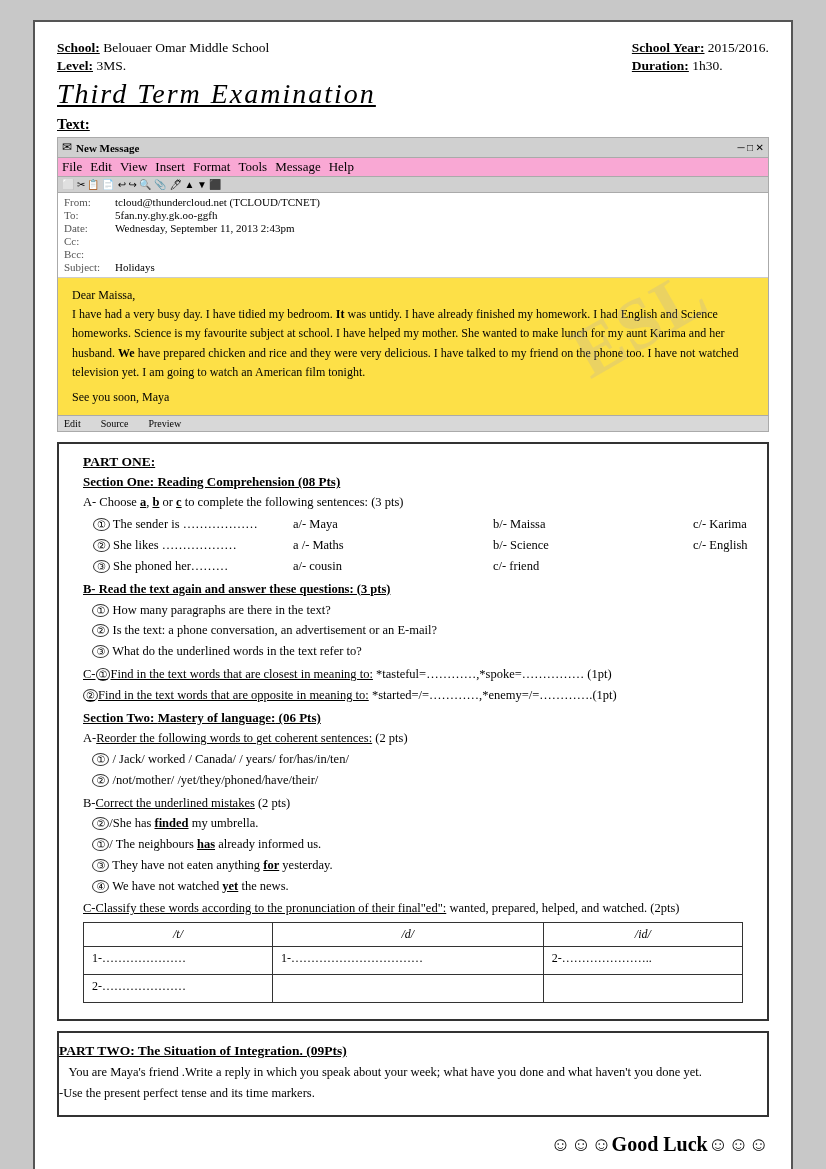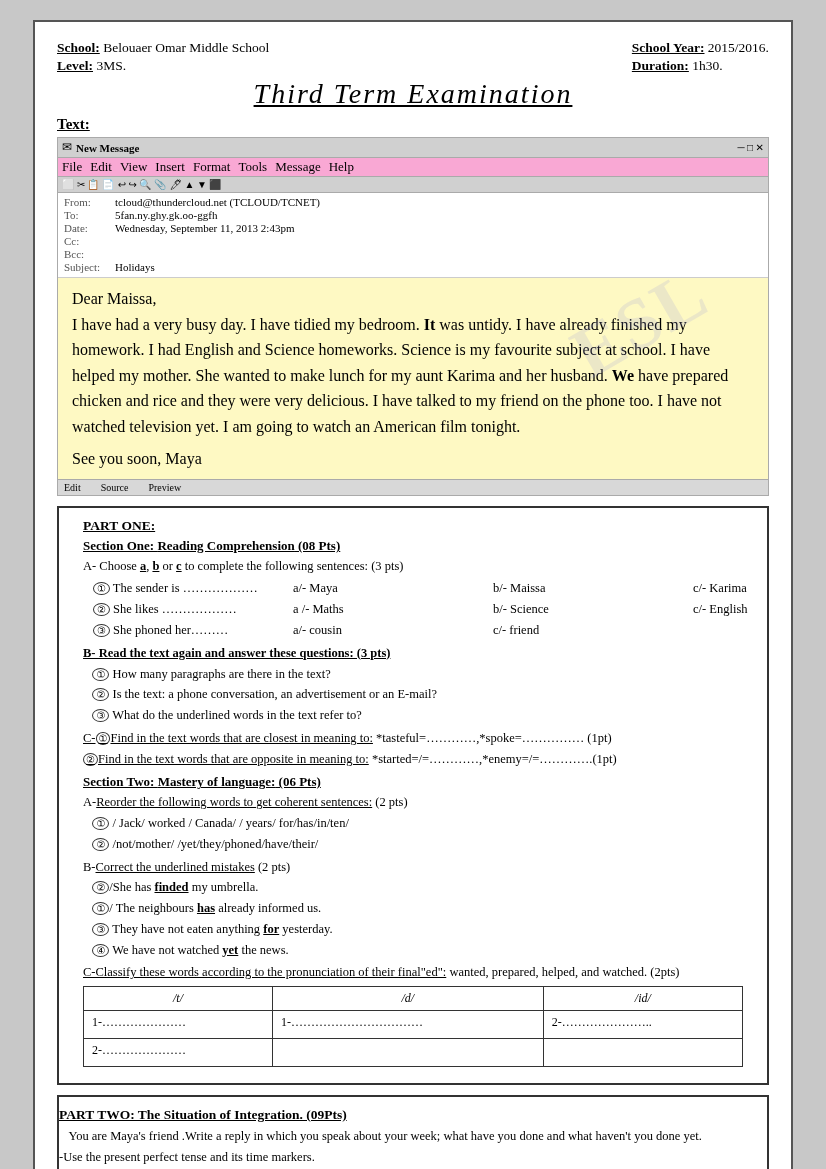--- a/index.html
+++ b/index.html
@@ -30,21 +30,20 @@
       gap: 2px;
     }
     .header-info span {
       font-size: 13.5px;
     }
     .underline-label {
       text-decoration: underline;
       font-weight: bold;
     }
     .title-area {
-      text-align: center;
       margin: 0 0 6px 0;
     }
     .main-title {
       font-size: 28px;
       font-family: 'Times New Roman', serif;
       text-decoration: underline;
       letter-spacing: 2px;
       font-style: italic;
       display: inline-block;
     }
@@ -91,23 +90,23 @@
     .email-field-row {
       display: flex;
       gap: 6px;
       margin-bottom: 1px;
     }
     .email-field-label {
       color: #555;
       min-width: 45px;
     }
     .email-body {
-      background: #fef9c3;
+      background: #fde047;
       padding: 8px 14px;
-      font-size: 16px;
+      font-size: 12px;
       line-height: 1.6;
       min-height: 120px;
     }
     .email-footer-bar {
       background: #d8d8d8;
       border-top: 1px solid #aaa;
       padding: 2px 6px;
       font-size: 10px;
       display: flex;
       gap: 20px;

